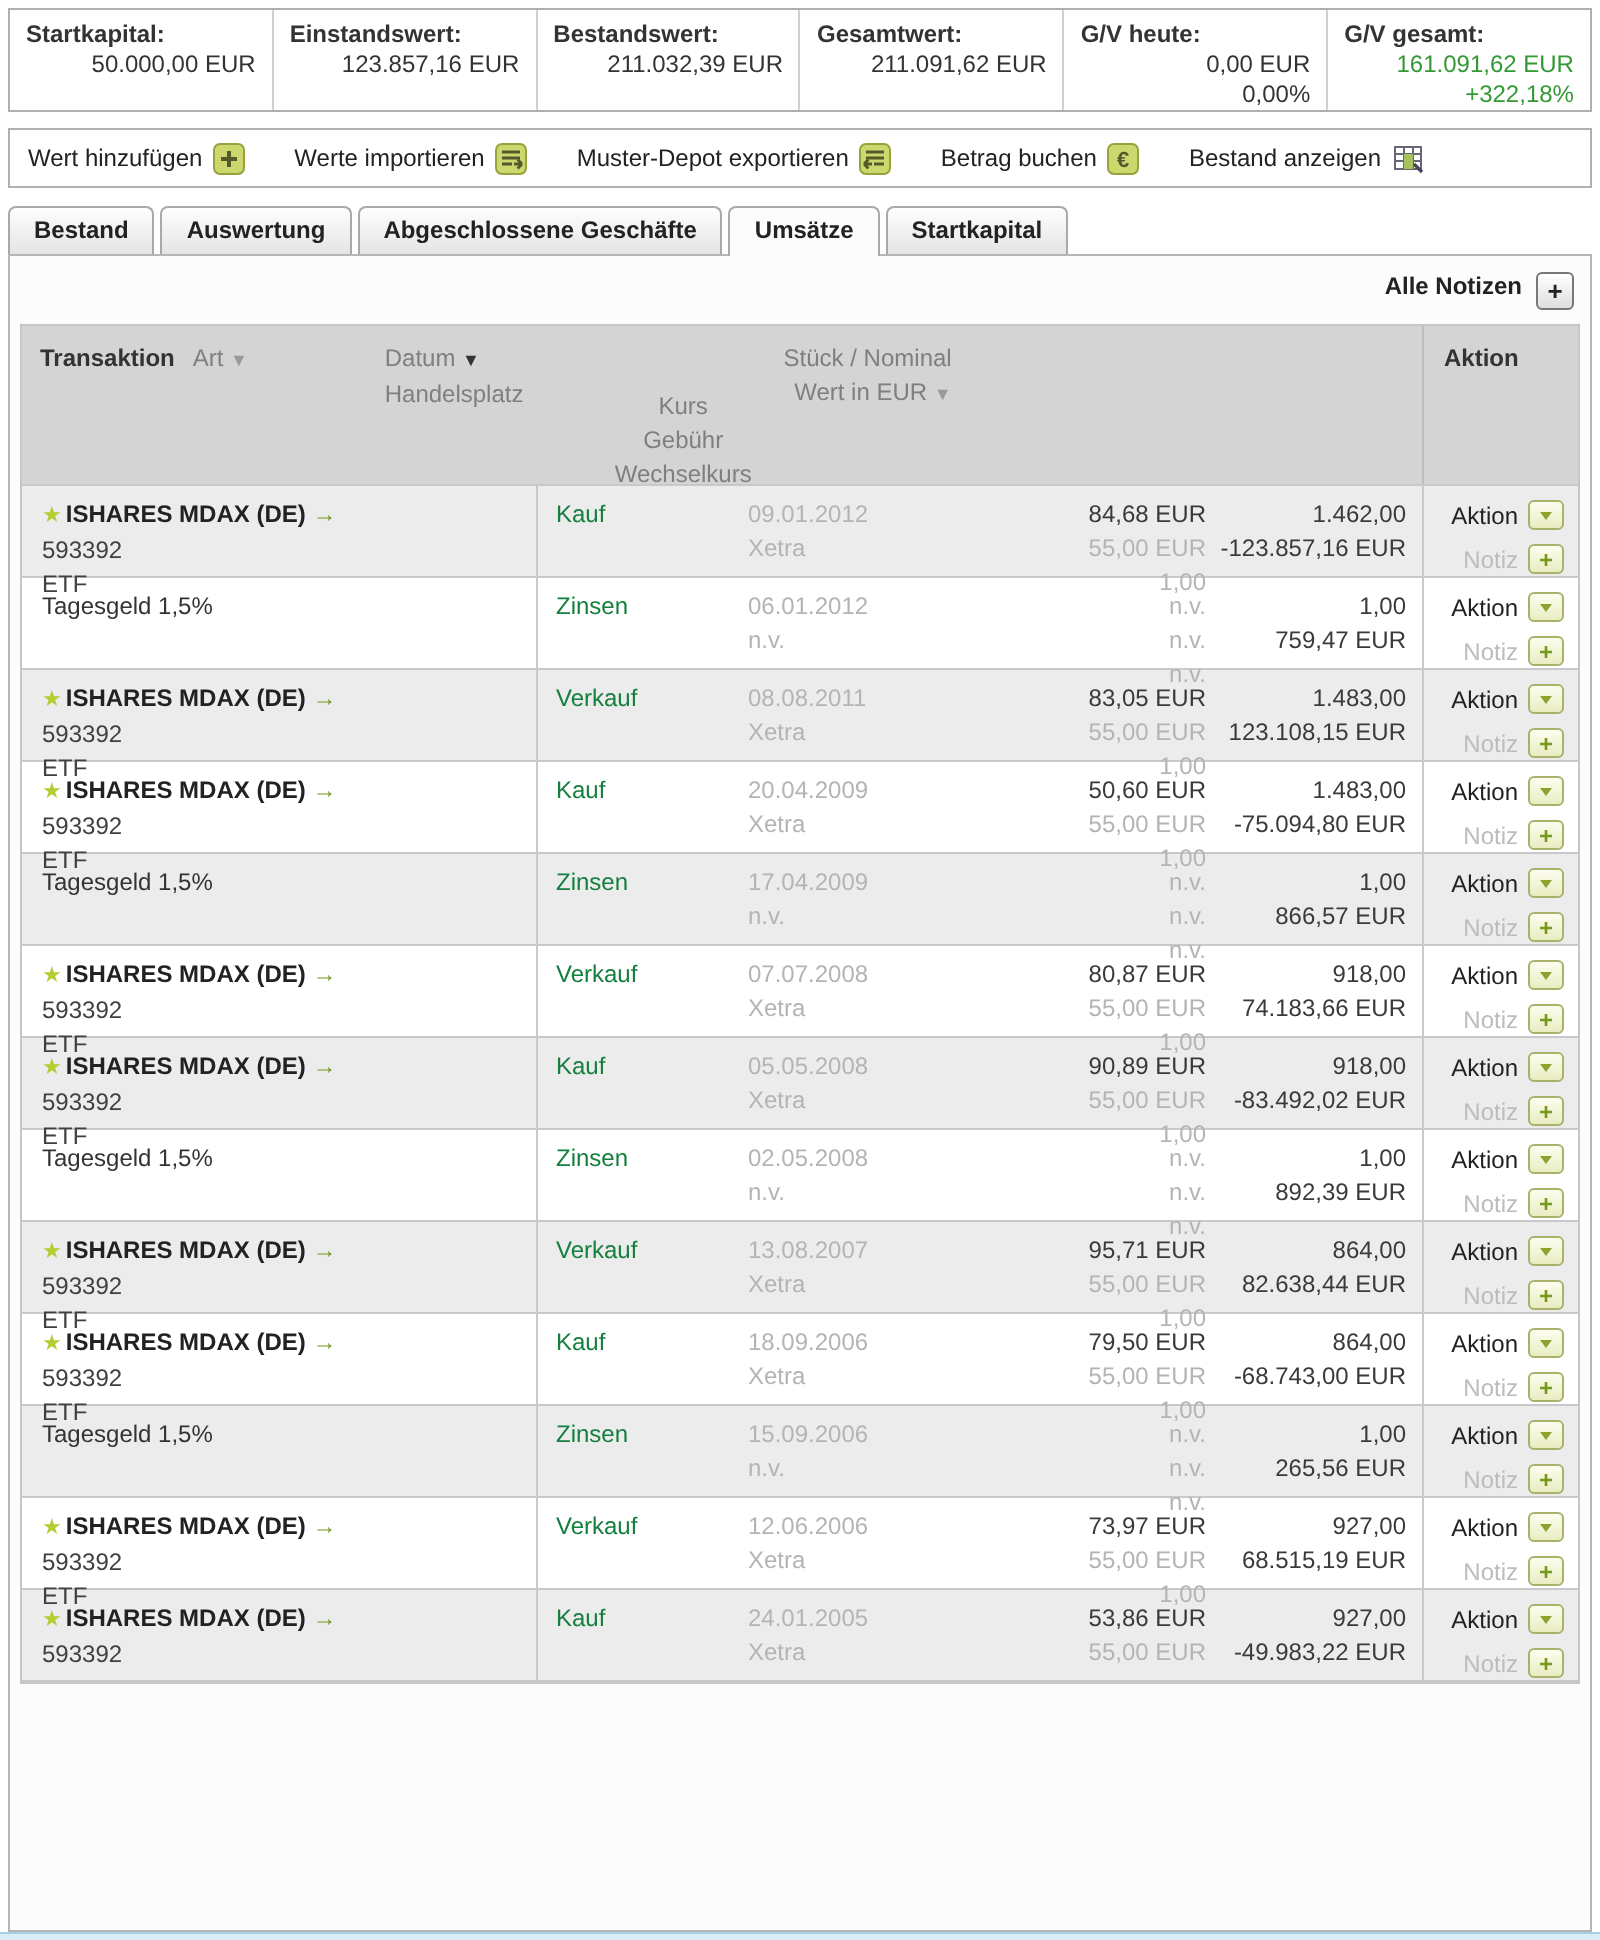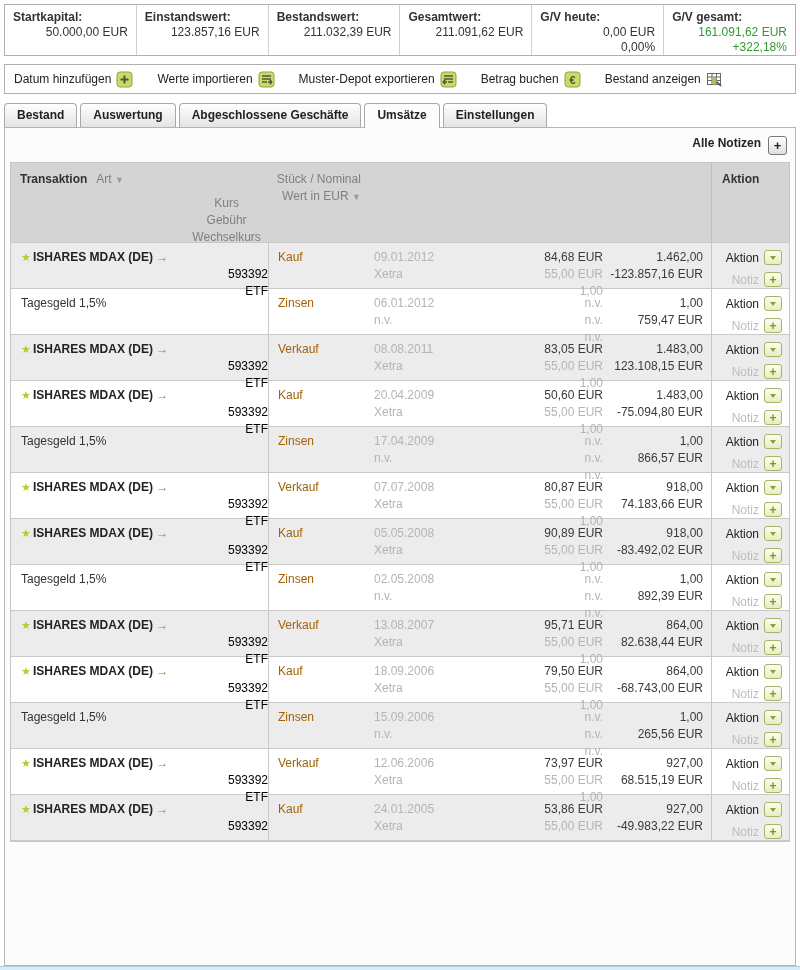--- a/index.html
+++ b/index.html
@@ -59,24 +59,24 @@
   .h-stk { width:108px; text-align:right; padding-right:8px; }
   .h-akt { width:78px; border-left:1px solid #bdbdbd; padding:8px 0 0 10px; }
 
   .trow { display:flex; height:46px; border-bottom:1px solid #c9c9c9; background:#fff; }
   .trow.shaded { background:#ececec; }
   .c-wp { width:258px; padding:6px 0 0 10px; border-right:1px solid #c9c9c9; }
   .wp-name { line-height:17px; }
   .wpn { font-weight:bold; color:#222; }
   .star { color:#b4cc33; font-size:11px; margin-right:2px; }
   .arr { color:#76991e; font-weight:bold; }
-  .wp-sub { line-height:17px; color:#000000;text-align:right; }
+  .wp-sub { line-height:17px; color:#404040; }
   .cash .wpn { font-weight:normal; color:#333; }
   .c-tx { flex:1; display:flex; padding-top:6px; }
-  .t-art { width:105px; padding-left:9px; color:#a16207; line-height:17px; }
+  .t-art { width:105px; padding-left:9px; color:#15803d; line-height:17px; }
   .t-dat { width:115px; }
   .t-kurs { flex:1; text-align:right; }
   .t-stk { width:108px; text-align:right; padding-right:8px; }
   .sub { color:#b4b4b4; line-height:17px; }
   .k1, .s1 { color:#3a3a3a; line-height:17px; }
   .cash .k1 { color:#b4b4b4; }
   .c-akt { width:78px; border-left:1px solid #c9c9c9; padding:7px 7px 0 0; }
   .akt-line { display:flex; justify-content:flex-end; align-items:center;
     gap:5px; margin-bottom:7px; }
   .akt-label { color:#222; }
@@ -127,21 +127,21 @@
 
   <div class="sum-item green">
     <div class="sum-label">G/V gesamt:</div>
     <div class="sum-value">161.091,62 EUR</div>
     <div class="sum-value">+322,18%</div>
   </div>
 </div>
 
 <div class="toolbar">
   <div class="tool">
-    <span class="tool-label">Datum hinzufügen</span>
+    <span class="tool-label">Wert hinzufügen</span>
     <span class="tool-icon">
         <svg width="17" height="17">
           <rect x="1" y="1" width="15" height="15" rx="3" fill="#ccd86e" stroke="#96a23c"></rect>
           <path d="M8.5 4.5v8M4.5 8.5h8" stroke="#55592a" stroke-width="2"></path>
         </svg>
       </span>
   </div>
 
   <div class="tool">
     <span class="tool-label">Werte importieren</span>
@@ -190,37 +190,41 @@
 
 <div class="tabs">
   <span class="tab">Bestand</span>
 
   <span class="tab">Auswertung</span>
 
   <span class="tab">Abgeschlossene Geschäfte</span>
 
   <span class="tab active">Umsätze</span>
 
-  <span class="tab">Einstellungen</span>
+  <span class="tab">Startkapital</span>
 </div>
 
 <div class="panel">
 
   <div class="notes-row">
     <span class="notes-label">Alle Notizen</span>
     <span class="sq-btn">+</span>
   </div>
 
   <div class="tbl">
     <div class="thead">
       <div class="h-tx">
         <div class="h-title h-tx-title">Transaktion</div>
         <div class="h-tx-cols">
           <div class="h-art">
             <div class="h-sub"><span>Art</span> <span class="tri">▼</span></div>
+          </div>
+          <div class="h-datum">
+            <div class="h-sub"><span>Datum</span> <span class="tri dark">▼</span></div>
+            <div class="h-sub">Handelsplatz</div>
           </div>
           <div class="h-kurs">
             <div class="h-sub">Kurs</div>
             <div class="h-sub">Gebühr</div>
             <div class="h-sub">Wechselkurs</div>
           </div>
           <div class="h-stk">
             <div class="h-sub">Stück / Nominal</div>
             <div class="h-sub"><span>Wert in EUR</span> <span class="tri">▼</span></div>
           </div>

